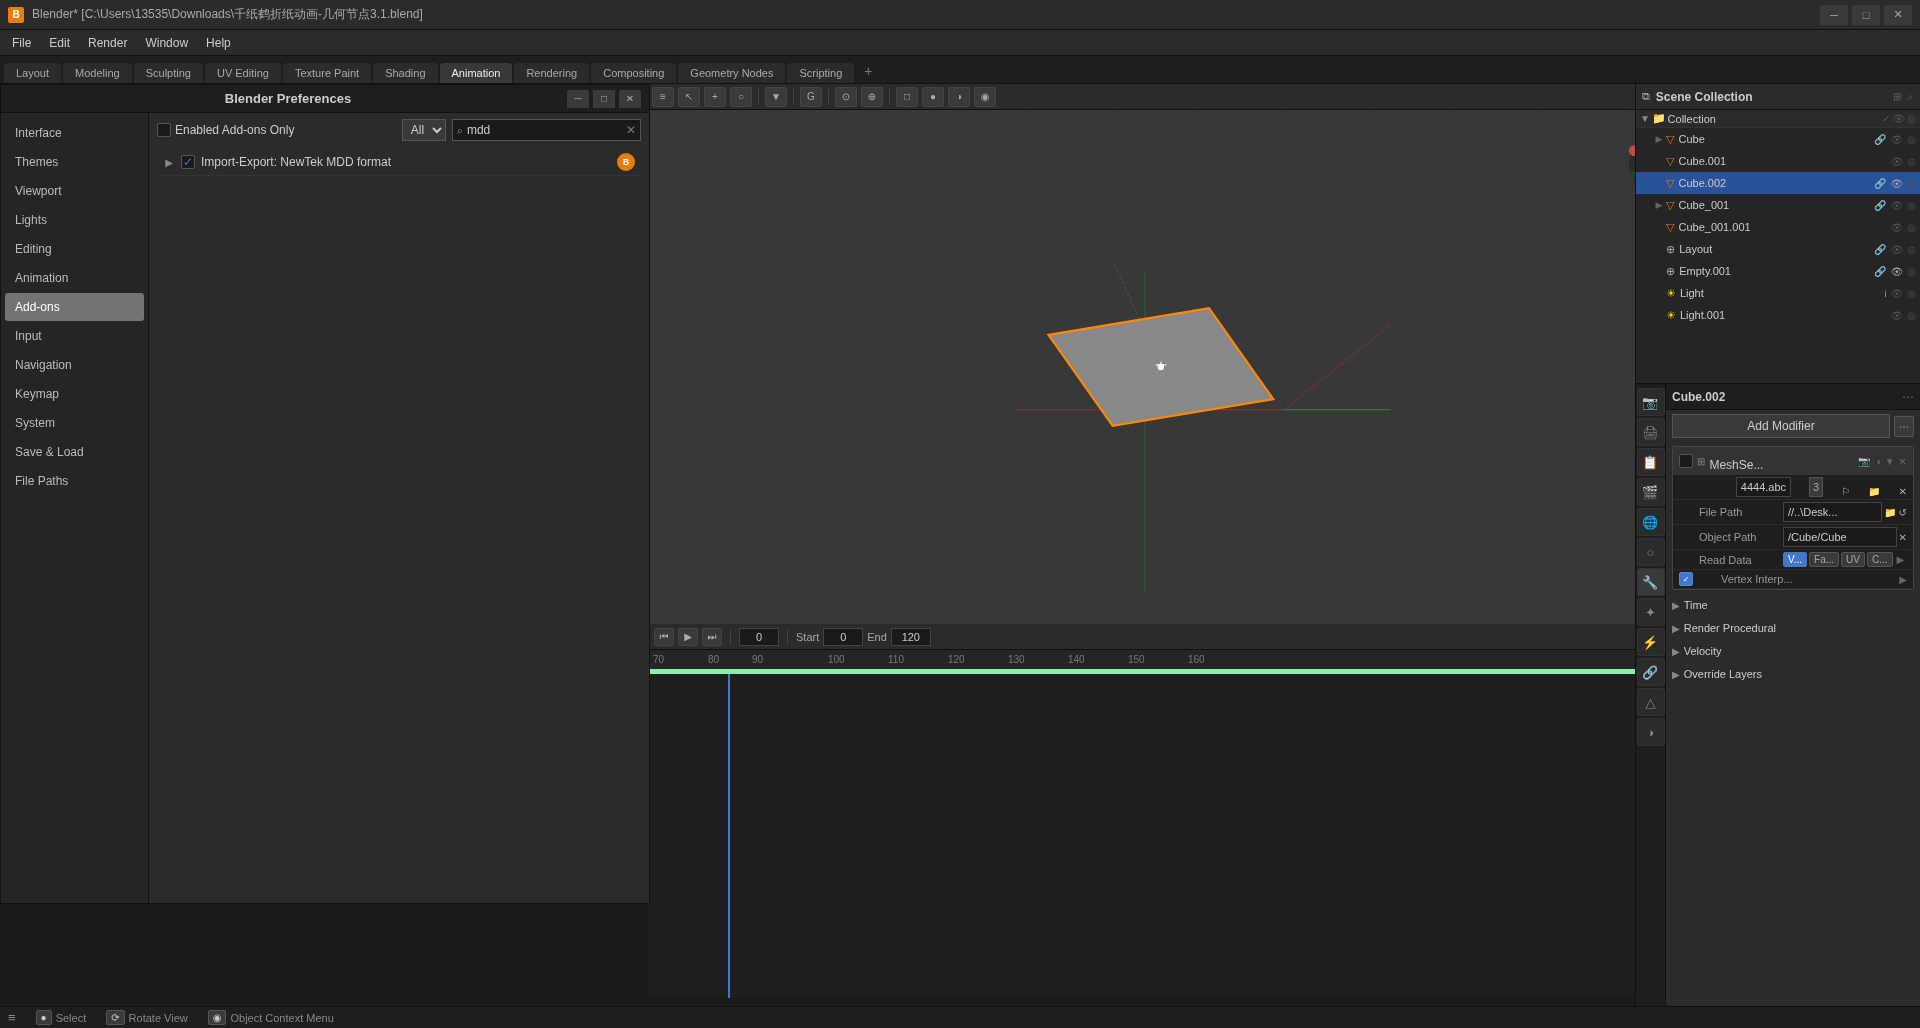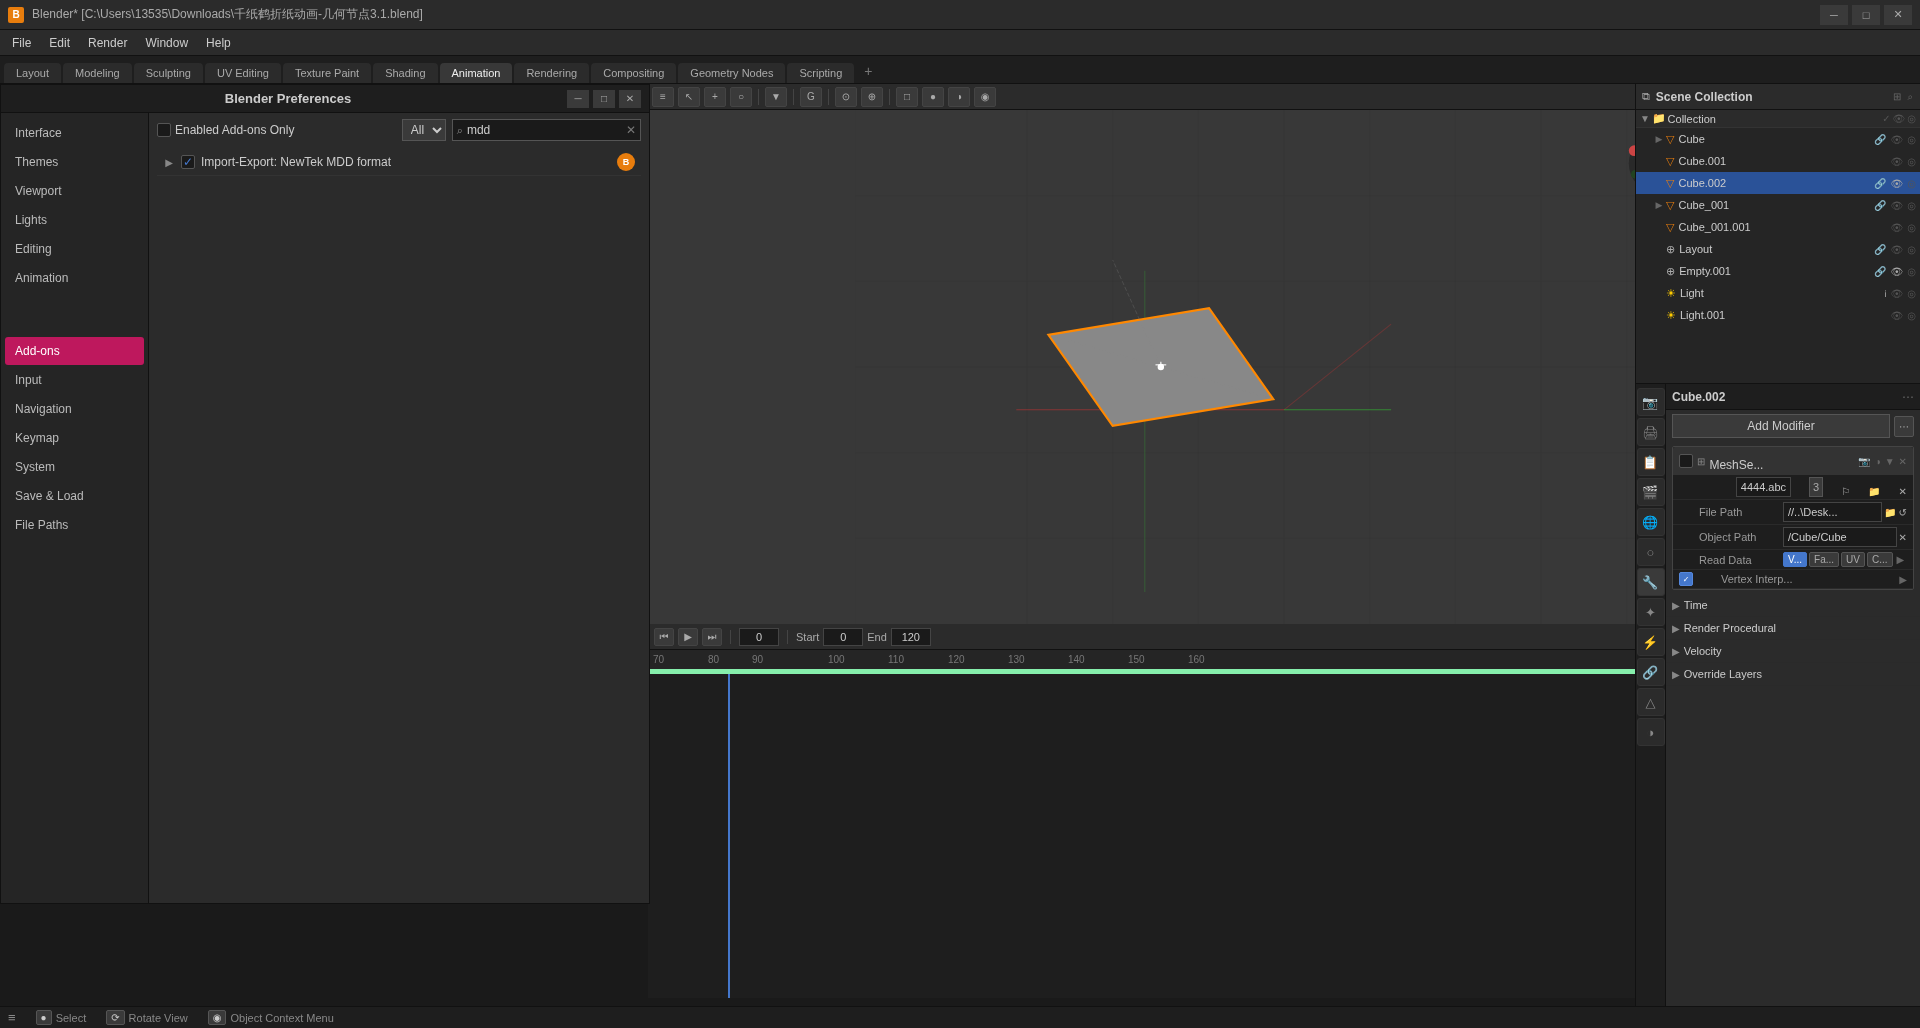--- a/index.html
+++ b/index.html
@@ -159,23 +159,22 @@
       border-right: 1px solid #111;
     }
     .prefs-nav-item {
       padding: 7px 10px;
       border-radius: 3px;
       cursor: pointer;
       color: #bbb;
       font-size: 12px;
     }
     .prefs-nav-item.active {
-      background: #be185d;
+      background: #737373;
       color: white;
-      margin-top: 44px;
     }
 
     
     .prefs-content {
       flex: 1;
       background: #2b2b2b;
       display: flex;
       flex-direction: column;
     }
 

